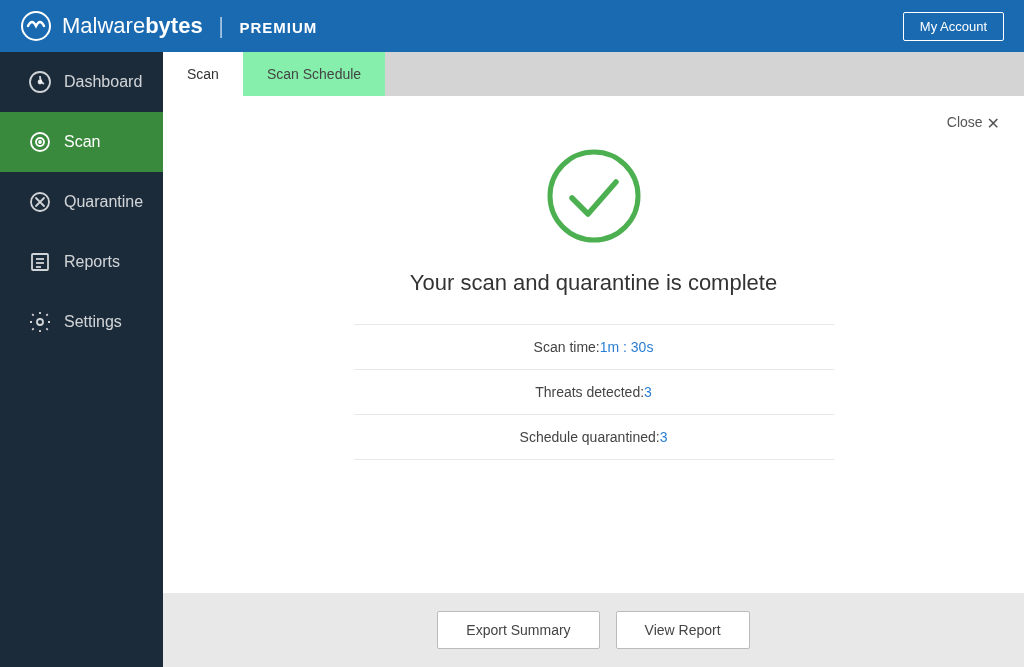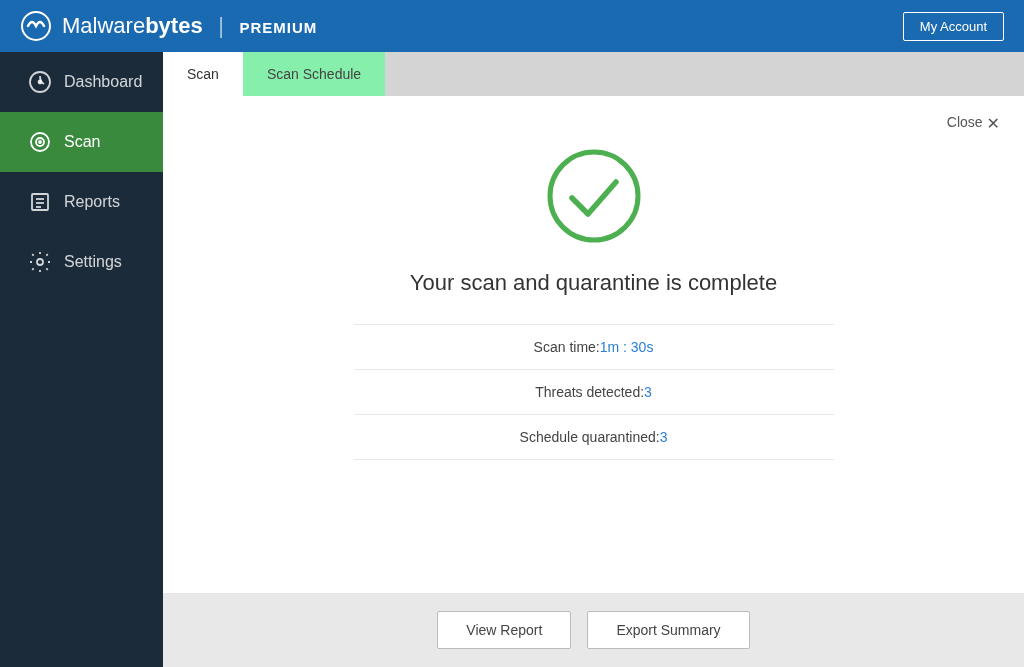--- a/index.html
+++ b/index.html
@@ -234,20 +234,27 @@
 
     <div class="sidebar-item active">
       <svg class="sidebar-icon" viewBox="0 0 24 24" fill="none" stroke="white" stroke-width="1.8">
         <circle cx="12" cy="12" r="9"></circle>
         <circle cx="12" cy="12" r="4"></circle>
         <circle cx="12" cy="12" r="1" fill="white"></circle>
       </svg>
       <span>Scan</span>
     </div>
 
+    <div class="sidebar-item">
+      <svg class="sidebar-icon" viewBox="0 0 24 24" fill="none" stroke="rgba(255,255,255,0.8)" stroke-width="1.8">
+        <circle cx="12" cy="12" r="9"></circle>
+        <path d="M8 8 L16 16 M16 8 L8 16" stroke-linecap="round"></path>
+      </svg>
+      <span>Quarantine</span>
+    </div>
 
     <div class="sidebar-item">
       <svg class="sidebar-icon" viewBox="0 0 24 24" fill="none" stroke="rgba(255,255,255,0.8)" stroke-width="1.8">
         <rect x="4" y="4" width="16" height="16" rx="1"></rect>
         <line x1="8" y1="9" x2="16" y2="9"></line>
         <line x1="8" y1="13" x2="16" y2="13"></line>
         <line x1="8" y1="17" x2="13" y2="17"></line>
       </svg>
       <span>Reports</span>
     </div>
@@ -296,18 +303,18 @@
         </div>
         <div class="stats-row">
           <span class="stats-label">Schedule quarantined:</span>
           <span class="stats-value">3</span>
         </div>
       </div>
 
     </div>
 
     <div class="bottom-bar">
+      <button class="bottom-btn">Export Summary</button>
       <button class="bottom-btn">View Report</button>
-      <button class="bottom-btn">Export Summary</button>
     </div>
 
   </div>
 </div>
 
 </body></html>

